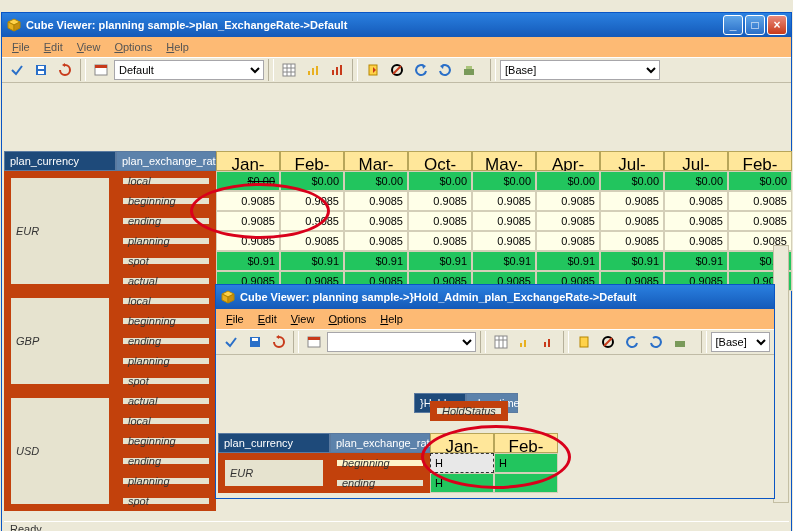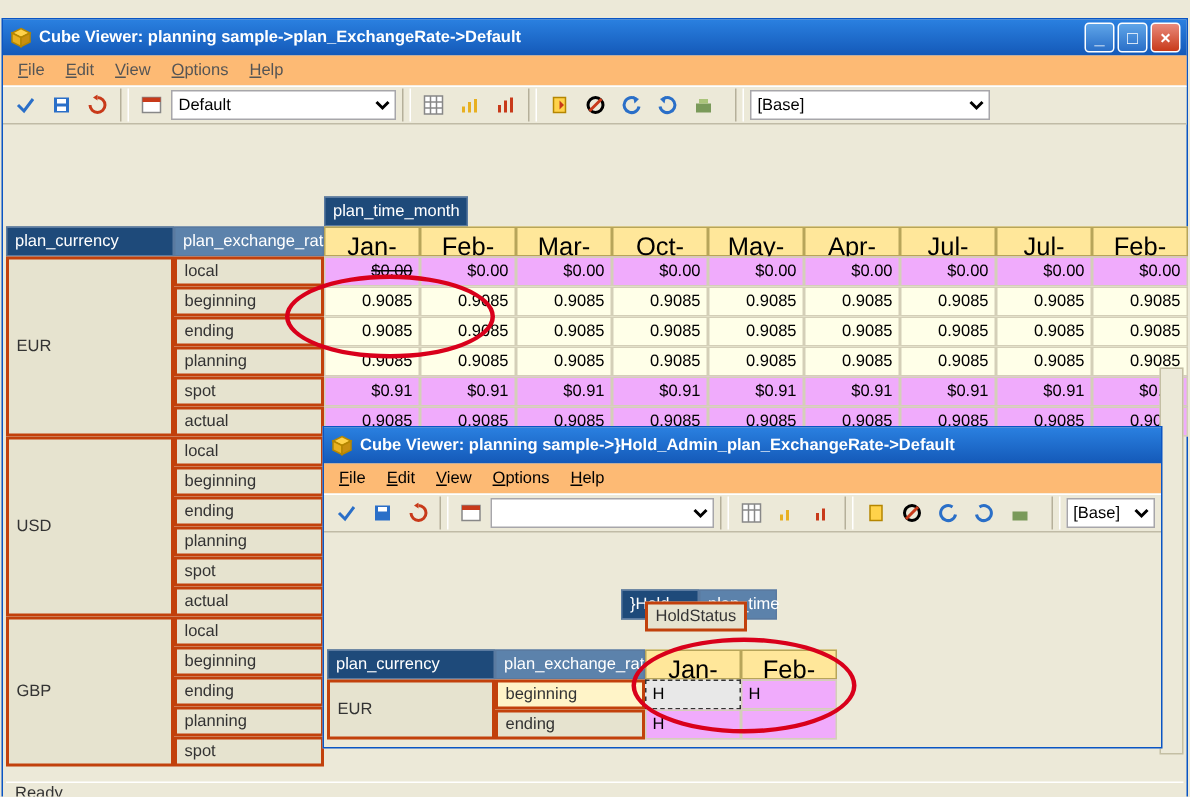--- a/index.html
+++ b/index.html
@@ -27,24 +27,24 @@
 .sep { width:6px; height:22px; border-left:1px solid #b5b09a; border-right:1px solid #fff; margin:0 2px; }
 select.combo { height:20px; border:1px solid #a7a6aa; background:#fff; font-size:11px; }
 .combo.def { width:150px; }
 .combo.base { width:160px; }
 
 .content { position: absolute; left:2px; right:2px; top:72px; bottom:18px; background:#ece9d8; }
 .status { position:absolute; left:2px; right:2px; bottom:1px; height:17px; background:#ece9d8; border-top:1px solid #fff; padding:1px 6px; color:#333; }
 .dim-hdr { background:#1e4a7a; color:#fff; border:1px solid #5a7aa0; padding:3px 5px; height:20px; display:flex; align-items:center; }
 .dim-hdr.light { background:#5c82ab; }
 .month-hdr { background:#ffe79a; border:1px solid #b7a55a; padding:3px 4px; height:20px; width:64px; text-align:center; color:#000; font-size:17px; }
-.row-hdr { background:#e6e3cf; border:2px solid #c2410c; padding:3px 5px; height:20px; display:flex; align-items:center; color:#333; }
+.row-hdr { background:#e6e3cf; border:7px solid #c2410c; padding:3px 5px; height:20px; display:flex; align-items:center; color:#333;font-style:italic; }
 .row-hdr.cur { width:112px; }
 .row-hdr.rate { width:100px; }
-.cell { background:#f0abfc; border:1px solid #d4cfb8; height:20px; width:64px; text-align:right; padding:3px 4px; color:#000; font-size:11px; }
+.cell { background:#22c55e; border:1px solid #d4cfb8; height:20px; width:64px; text-align:right; padding:3px 4px; color:#000; font-size:11px; }
 .cell.yel { background:#ffffe8; }
 .cell.sel { background:#e8e8e8; border:1px dashed #333; text-align:left; }
 
 .flex-row { display:flex; }
 .vstack { display:flex; flex-direction:column; }
 
 .sub .content { top:72px; bottom:2px; }
 
 .scroll-v { position:absolute; right:0; top:160px; bottom:18px; width:16px; background:#ece9d8; border:1px solid #c4bfa4; }
 
@@ -160,43 +160,42 @@
           <rect x="4" y="3" width="6" height="3" fill="#aac47a"></rect>
         </svg>
       </div>
     <span style="width:4px"></span>
     <div class="sep"></div>
     <select class="combo base"><option>[Base]</option></select>
   </div>
 
   <div class="content">
 
-    <div style="position:absolute; left:212px; top:46px;" class="dim-hdr">plan_time_month</div>
 
     <div style="position:absolute; left:0; top:66px;" class="flex-row">
       <div class="dim-hdr" style="width:112px">plan_currency</div>
       <div class="dim-hdr light" style="width:100px">plan_exchange_rate</div>
       <div class="flex-row" id="month-headers">
           <div class="month-hdr">Jan-2003</div>
           <div class="month-hdr">Feb-2003</div>
           <div class="month-hdr">Mar-2003</div>
           <div class="month-hdr">Oct-2003</div>
           <div class="month-hdr">May-2003</div>
           <div class="month-hdr">Apr-2003</div>
           <div class="month-hdr">Jul-2003</div>
           <div class="month-hdr">Jul-2003</div>
           <div class="month-hdr">Feb-2003</div>
         </div>
     </div>
 
     <div style="position:absolute; left:0; top:86px;" class="flex-row">
       <div class="vstack" id="currency-col">
           <div class="row-hdr cur" style="height: 120px;">EUR</div>
+          <div class="row-hdr cur" style="height: 100px;">GBP</div>
           <div class="row-hdr cur" style="height: 120px;">USD</div>
-          <div class="row-hdr cur" style="height: 100px;">GBP</div>
         </div>
       <div class="vstack" id="rate-col">
           <div class="row-hdr rate">local</div>
           <div class="row-hdr rate">beginning</div>
           <div class="row-hdr rate">ending</div>
           <div class="row-hdr rate">planning</div>
           <div class="row-hdr rate">spot</div>
           <div class="row-hdr rate">actual</div>
           <div class="row-hdr rate">local</div>
           <div class="row-hdr rate">beginning</div>

